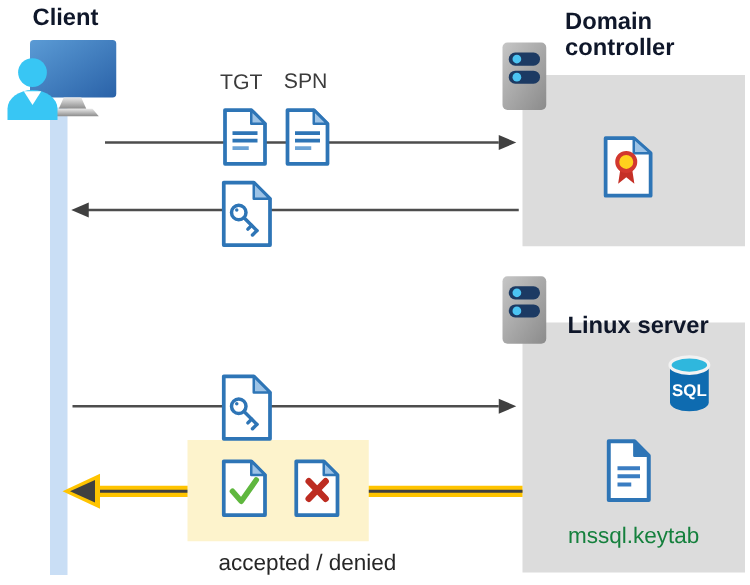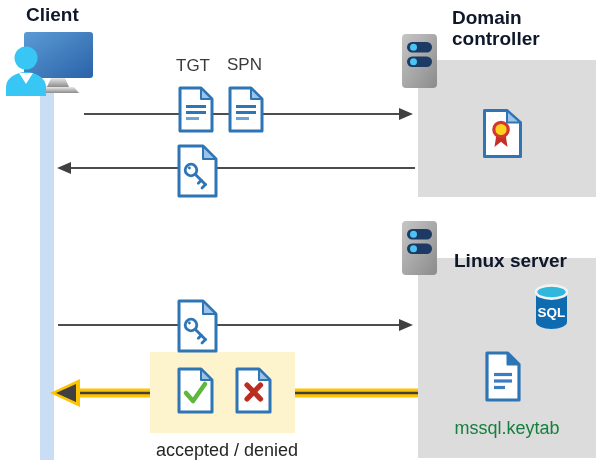--- a/index.html
+++ b/index.html
@@ -188,15 +188,15 @@
       </g>
     </svg>
   </div>
 
   <div class="abs lbl lbl-bold" style="left:26px;top:4px;">Client</div>
   <div class="abs lbl lbl-small" style="left:176px;top:56px;width:40px;" class-extra="center">TGT</div>
   <div class="abs lbl lbl-small" style="left:227px;top:55px;width:40px;">SPN</div>
   <div class="abs lbl lbl-bold" style="left:452px;top:7px;width:112px;">Domain controller</div>
   <div class="abs lbl lbl-bold" style="left:454px;top:229px;width:140px;white-space:nowrap;margin-top:21px;">Linux server</div>
   <div class="abs lbl lbl-big center" style="left:428px;top:418px;width:158px;">mssql.keytab</div>
-  <div class="abs lbl lbl-med center" style="left:137px;top:440px;width:180px;">accepted / denied</div>
+  <div class="abs lbl lbl-med center" style="left:137px;top:440px;width:180px;text-align:right;">accepted / denied</div>
 
 </div>
 
 </body></html>

